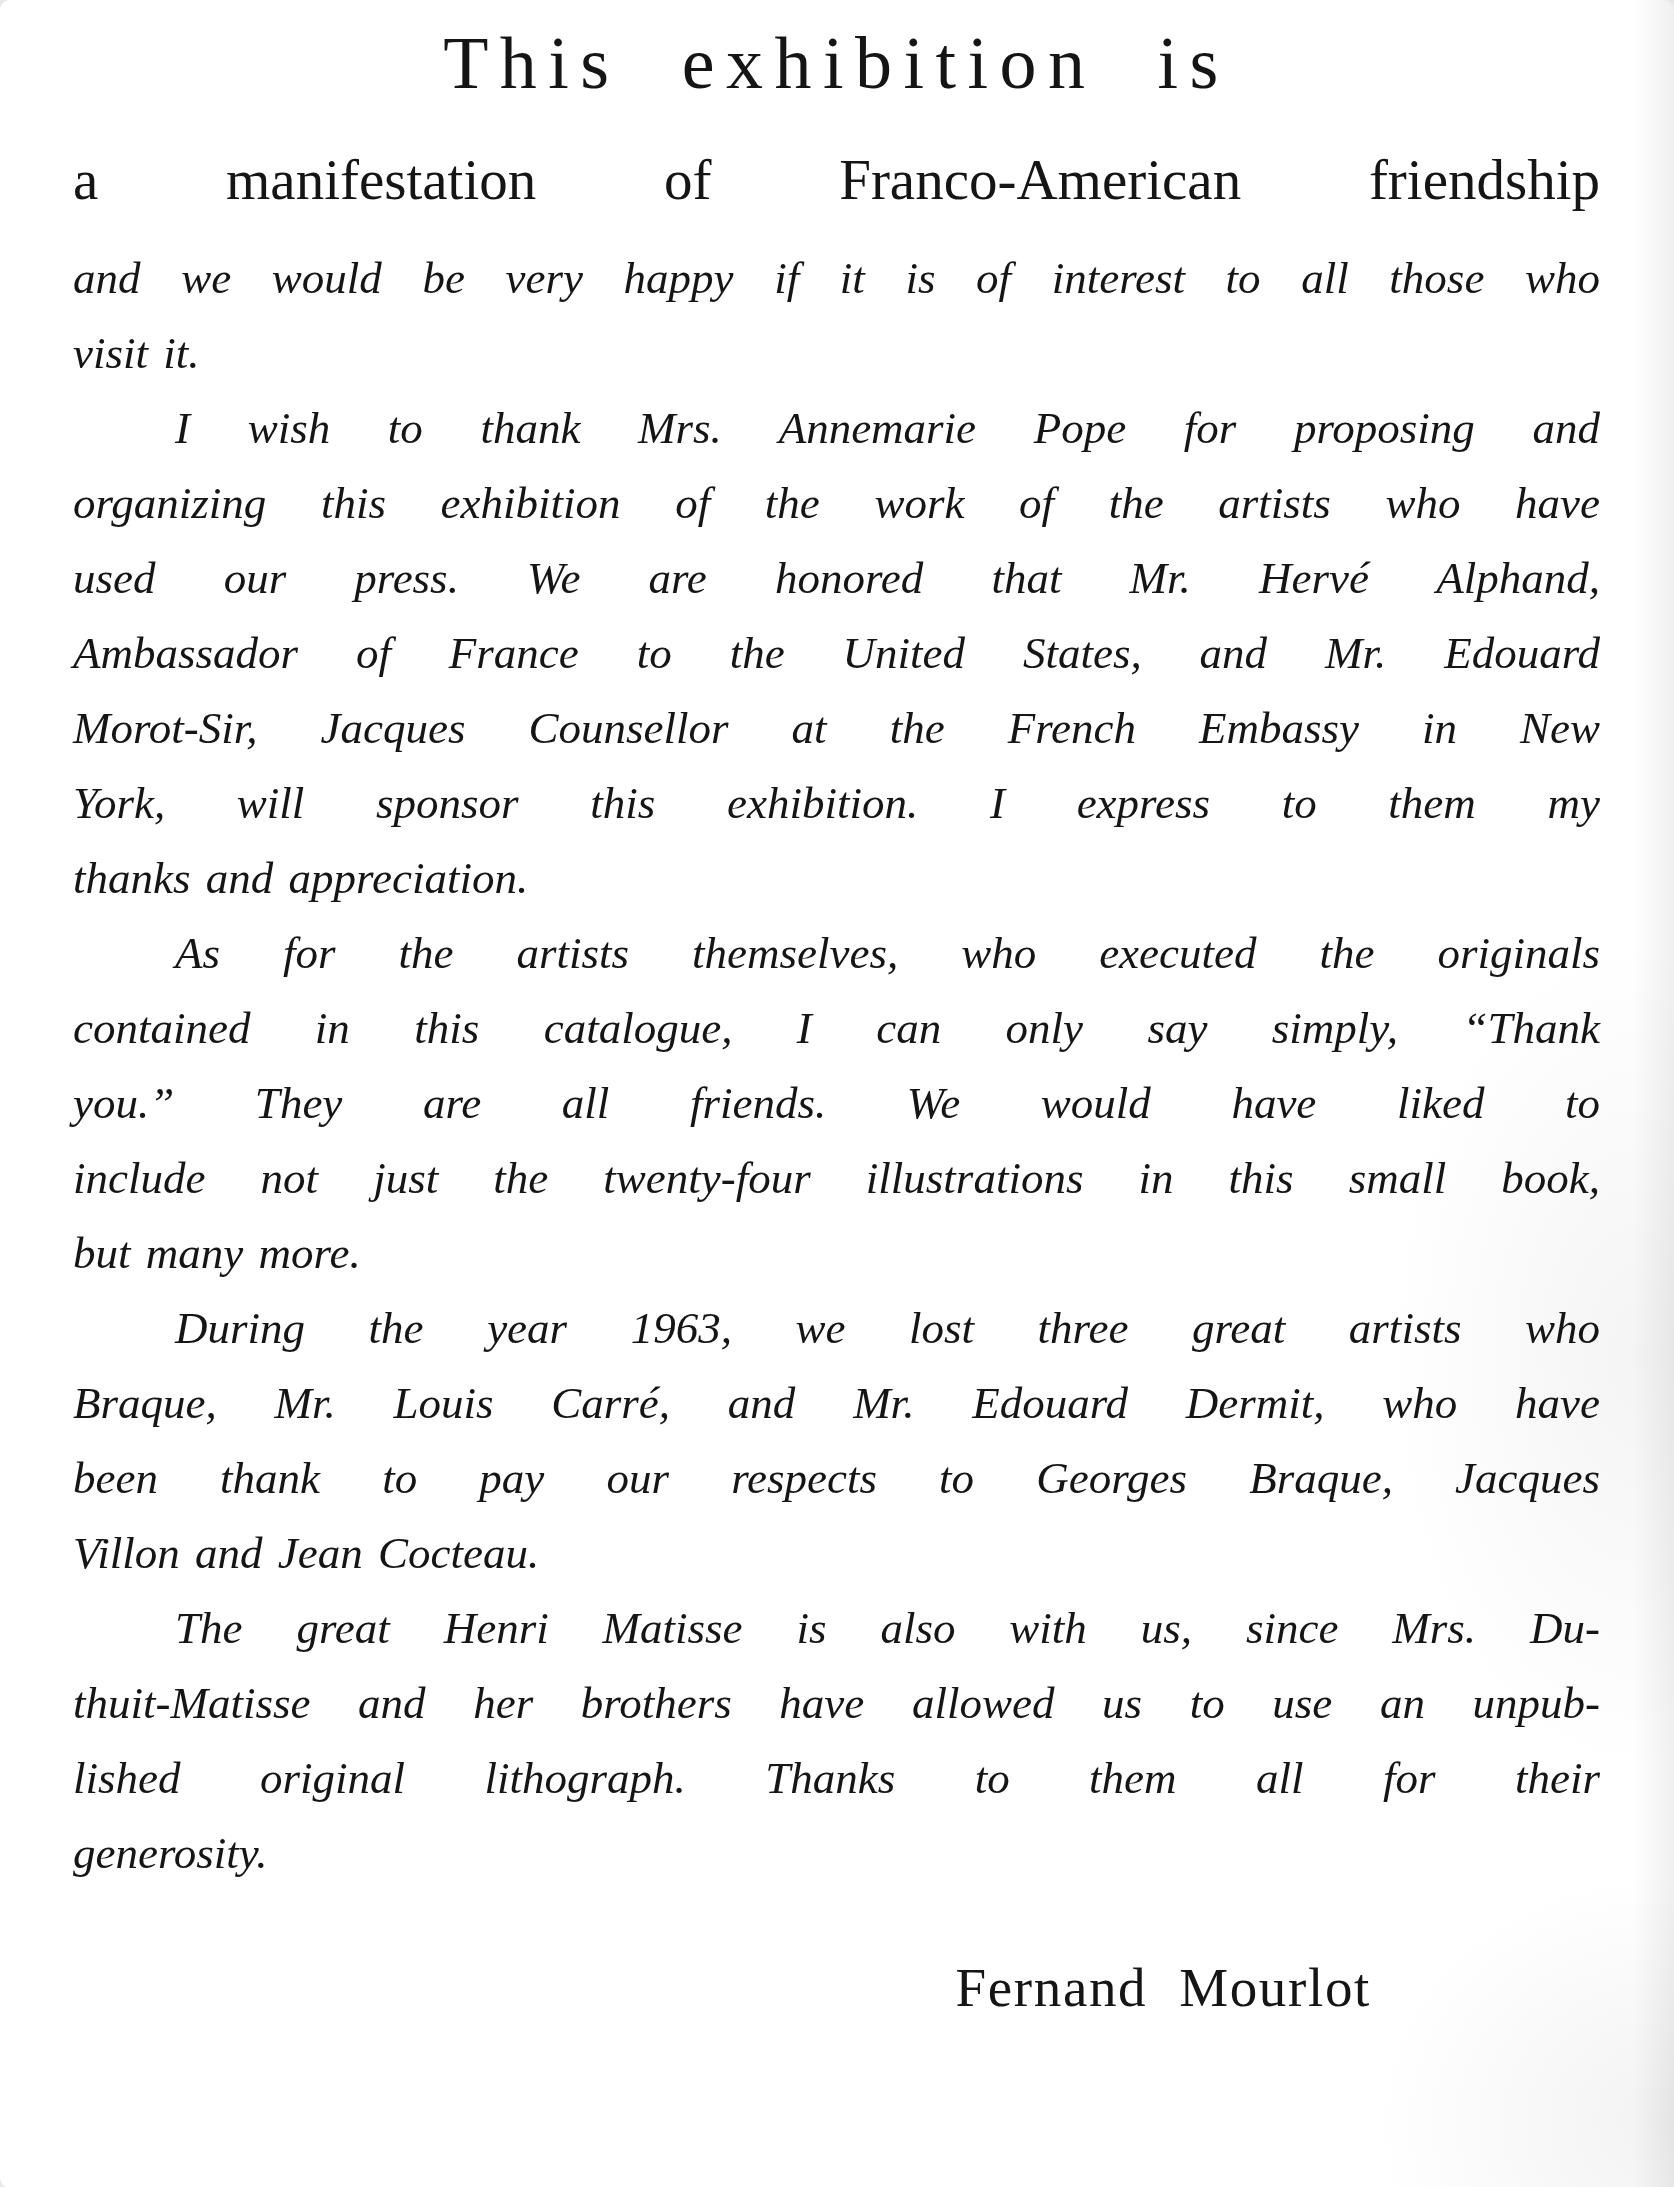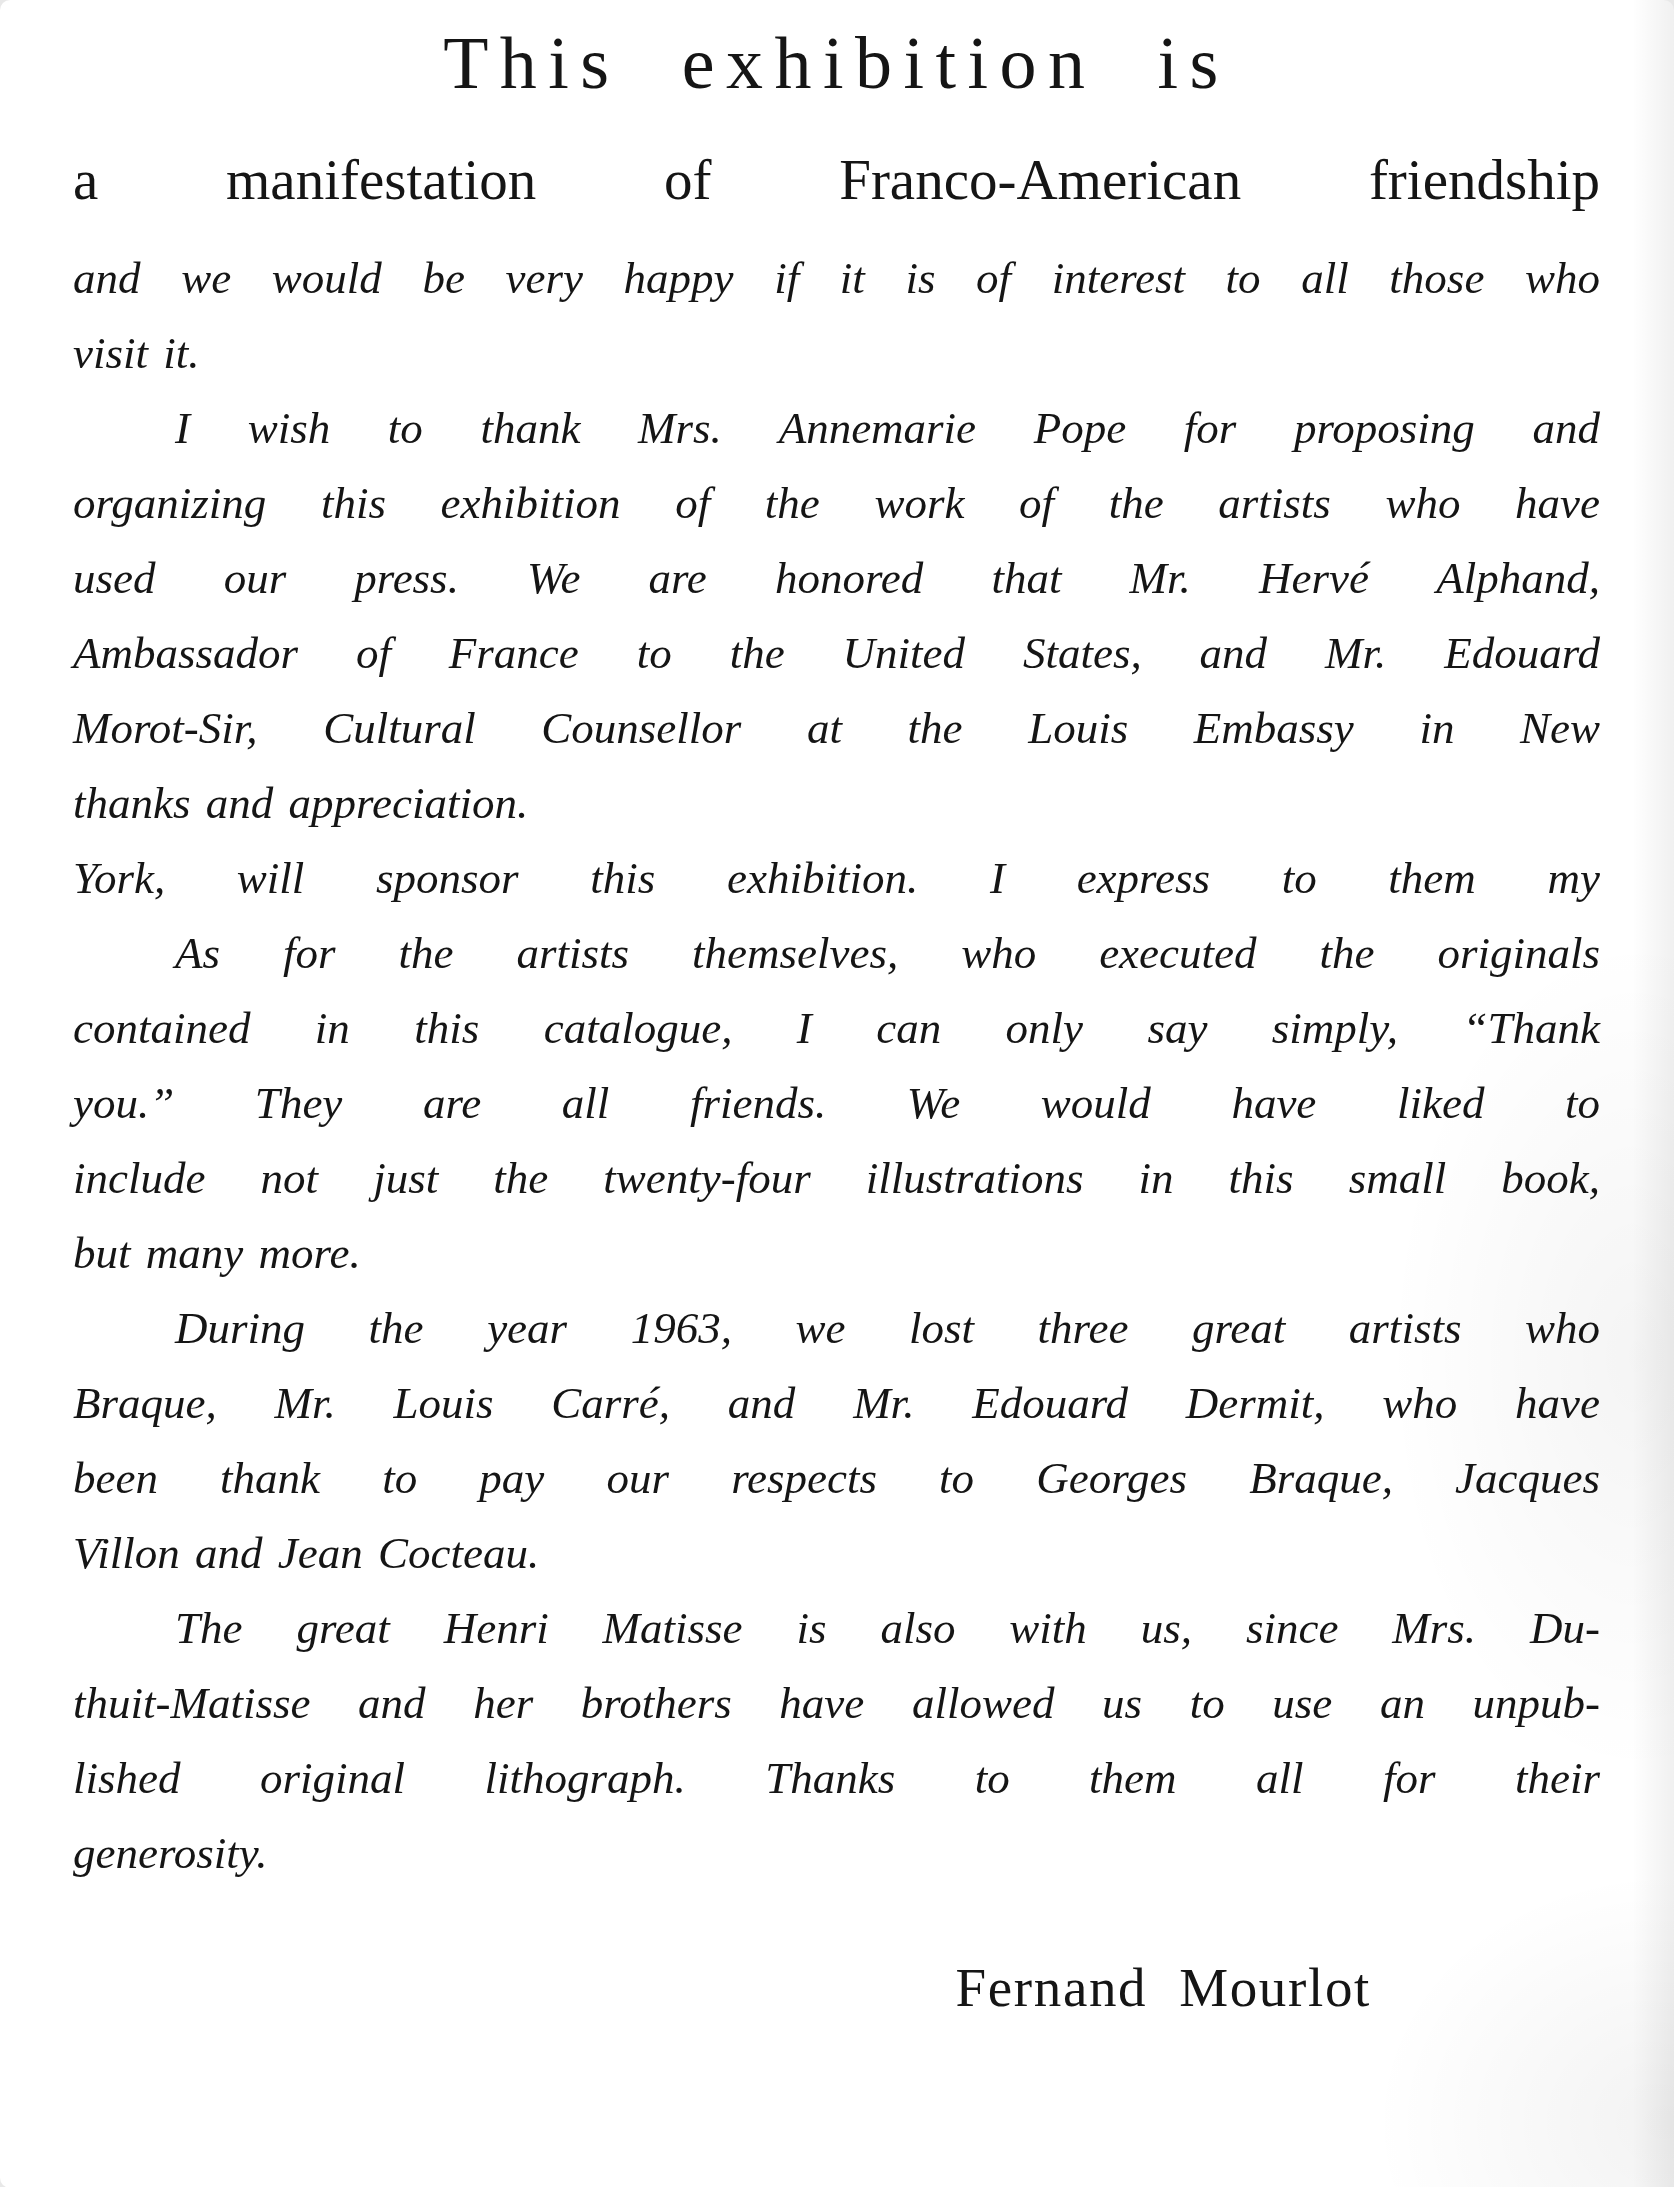--- a/index.html
+++ b/index.html
@@ -90,23 +90,23 @@
     <div class="body-text">
         <div class="para">
           <div class="line first">and we would be very happy if it is of interest to all those who</div>
           <div class="line last">visit it.</div>
         </div>
         <div class="para indent">
           <div class="line first">I wish to thank Mrs. Annemarie Pope for proposing and</div>
           <div class="line">organizing this exhibition of the work of the artists who have</div>
           <div class="line">used our press. We are honored that Mr. Hervé Alphand,</div>
           <div class="line">Ambassador of France to the United States, and Mr. Edouard</div>
-          <div class="line">Morot-Sir, Cultural Counsellor at the Louis Embassy in New</div>
+          <div class="line">Morot-Sir, Jacques Counsellor at the French Embassy in New</div>
+          <div class="line">York, will sponsor this exhibition. I express to them my</div>
           <div class="line last">thanks and appreciation.</div>
-          <div class="line">York, will sponsor this exhibition. I express to them my</div>
         </div>
         <div class="para indent">
           <div class="line first">As for the artists themselves, who executed the originals</div>
           <div class="line">contained in this catalogue, I can only say simply, “Thank</div>
           <div class="line">you.” They are all friends. We would have liked to</div>
           <div class="line">include not just the twenty-four illustrations in this small book,</div>
           <div class="line last">but many more.</div>
         </div>
         <div class="para indent">
           <div class="line first">During the year 1963, we lost three great artists who</div>

